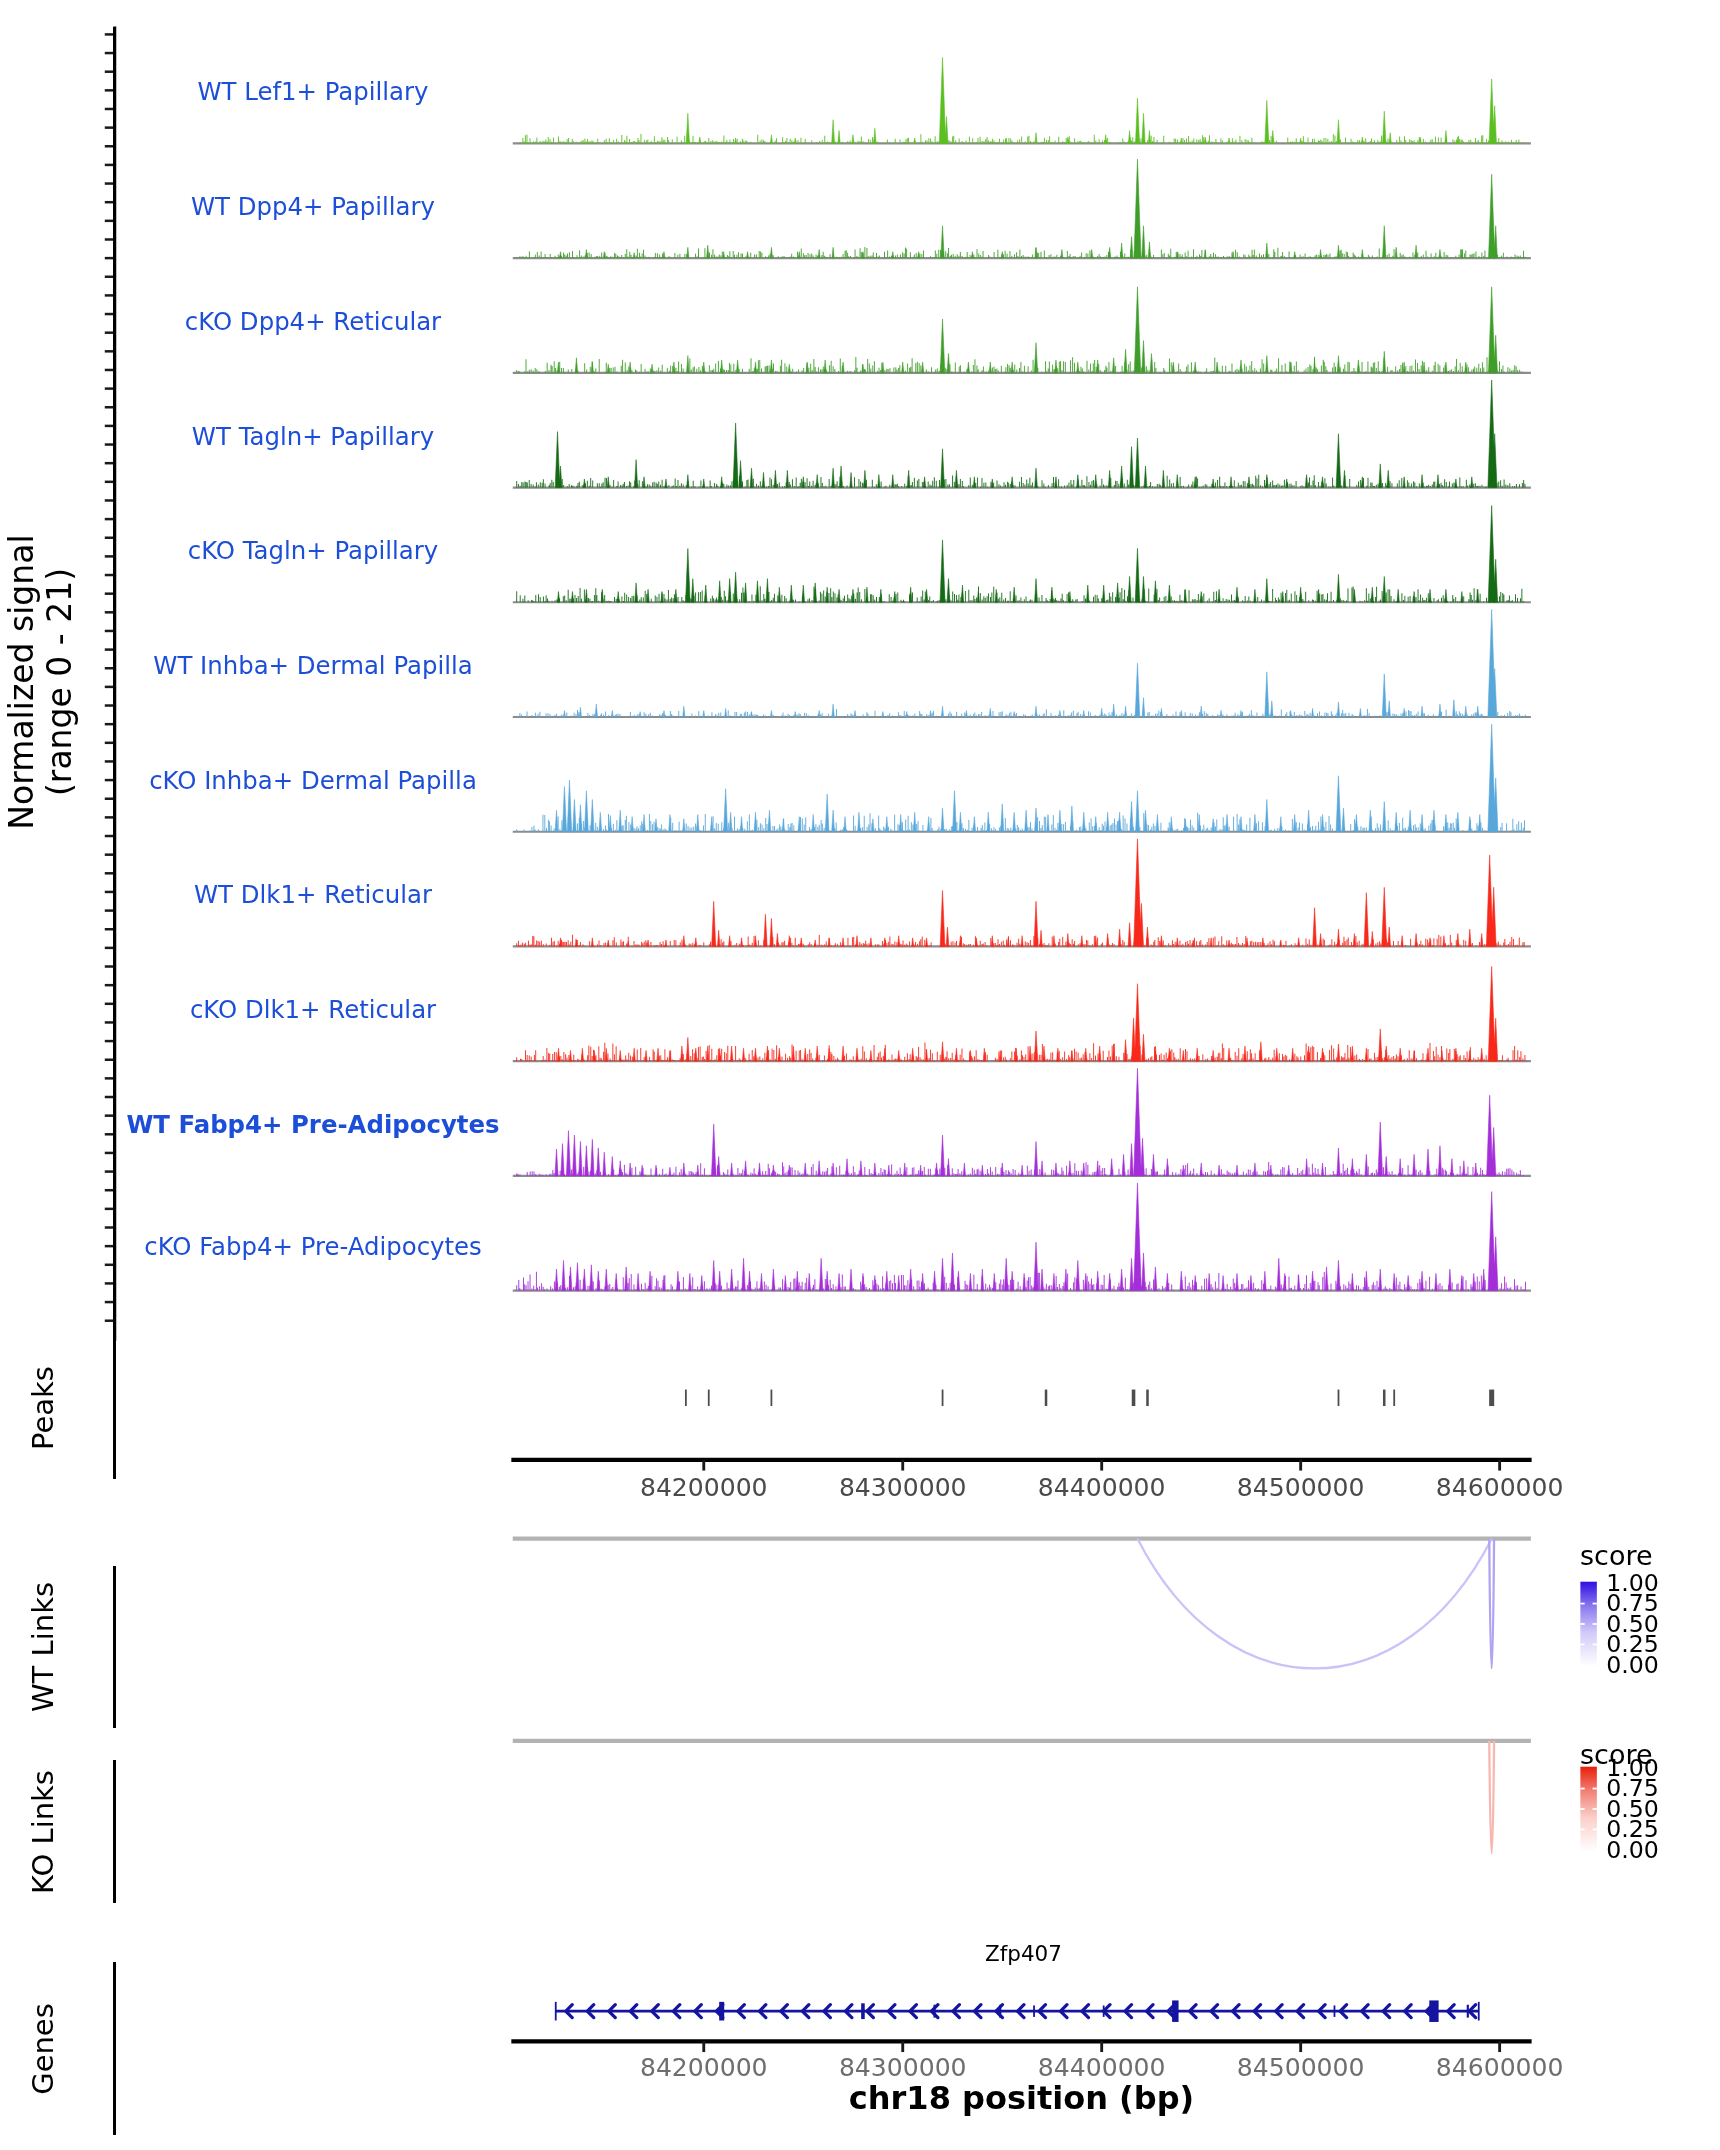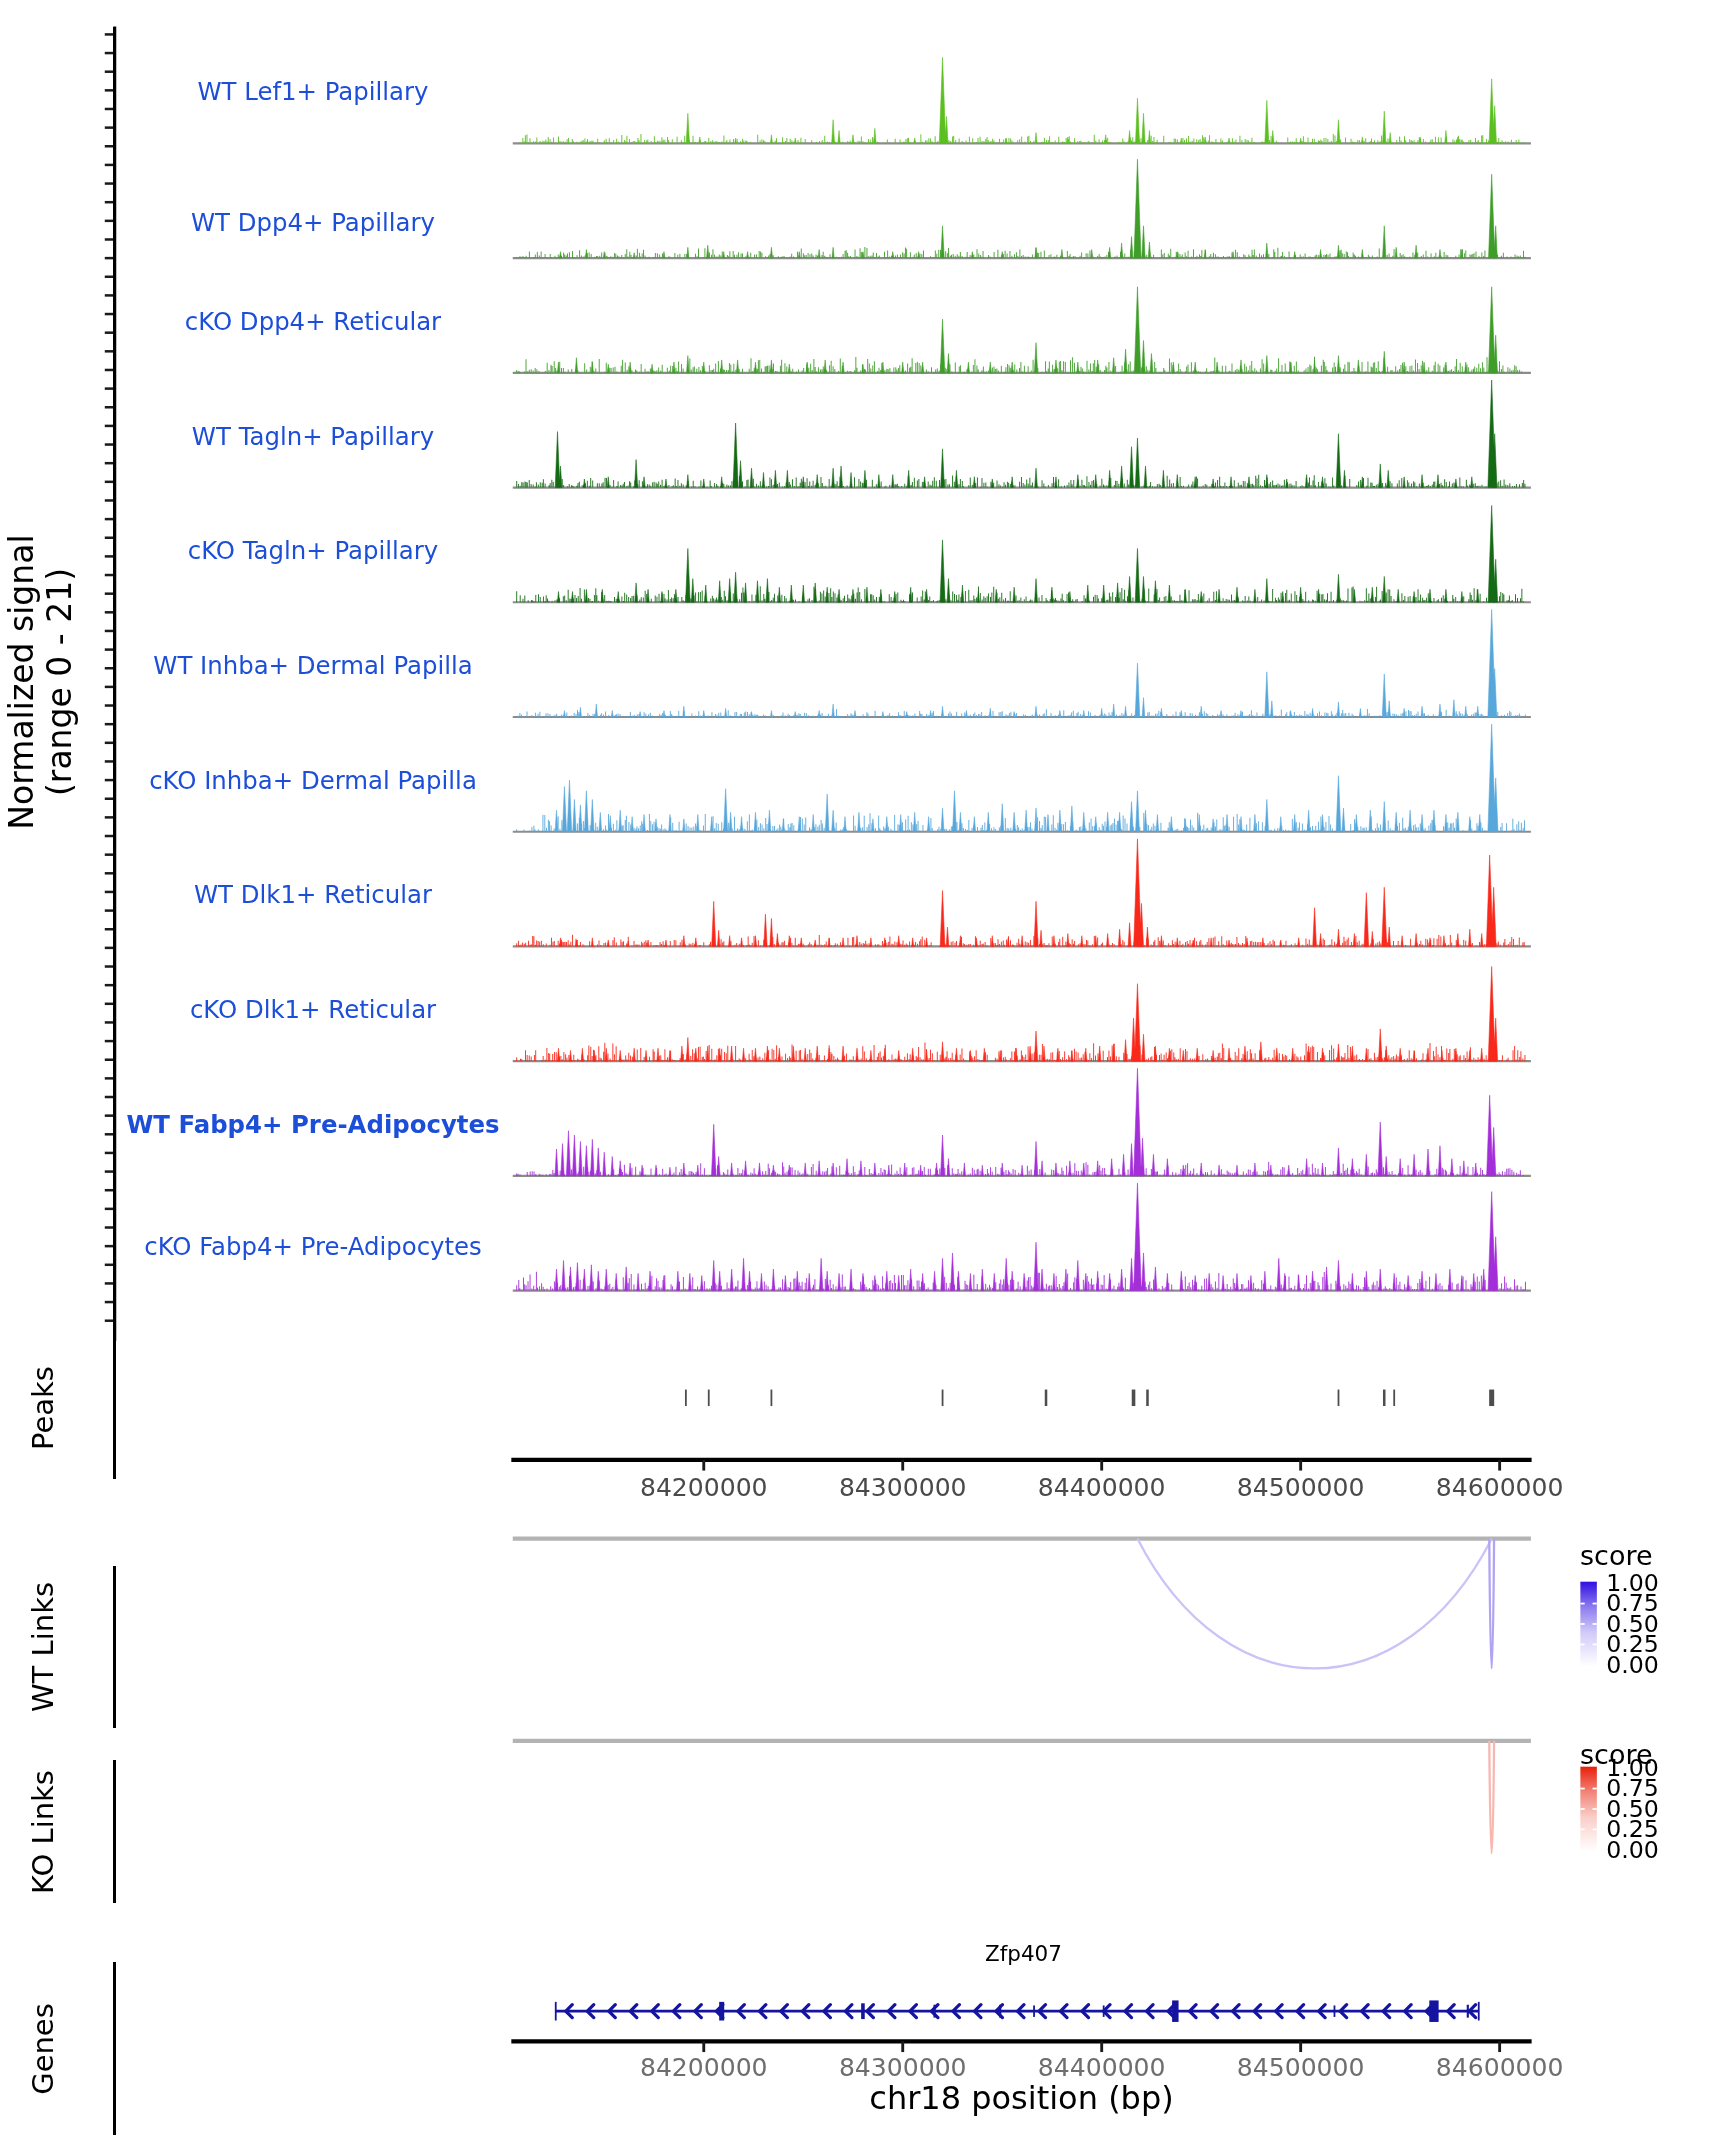--- a/index.html
+++ b/index.html
@@ -271,25 +271,25 @@
   <div class="bracket" style="left:113px;top:26.5px;height:1314px;"></div>
   <div class="bracket" style="left:113px;top:1338px;height:141px;"></div>
   <div class="bracket" style="left:113px;top:1566px;height:162px;"></div>
   <div class="bracket" style="left:113px;top:1760px;height:143px;"></div>
   <div class="bracket" style="left:113px;top:1962px;height:173px;"></div>
 
   <div class="legend-title" style="left:1580px;top:1540px;">score</div>
   <div class="legend-title" style="left:1580px;top:1739px;">score</div>
 
   <div class="gene-name" style="left:916px;top:1941px;">Zfp407</div>
-  <div class="x-title" style="left:699px;top:2079px;">chr18 position (bp)</div>
+  <div class="x-title" style="left:699px;top:2079px;font-weight:bold;">chr18 position (bp)</div>
 
   <div id="track-labels">
       <div class="track-label" style="left: 62px; top: 77px;">WT Lef1+ Papillary</div>
-      <div class="track-label" style="left: 62px; top: 208px;">WT Dpp4+ Papillary</div>
+      <div class="track-label" style="left: 62px; top: 192px;">WT Dpp4+ Papillary</div>
       <div class="track-label" style="left: 62px; top: 307px;">cKO Dpp4+ Reticular</div>
       <div class="track-label" style="left: 62px; top: 422px;">WT Tagln+ Papillary</div>
       <div class="track-label" style="left: 62px; top: 536px;">cKO Tagln+ Papillary</div>
       <div class="track-label" style="left: 62px; top: 651px;">WT Inhba+ Dermal Papilla</div>
       <div class="track-label" style="left: 62px; top: 766px;">cKO Inhba+ Dermal Papilla</div>
       <div class="track-label" style="left: 62px; top: 880px;">WT Dlk1+ Reticular</div>
       <div class="track-label" style="left: 62px; top: 995px;">cKO Dlk1+ Reticular</div>
       <div class="track-label" style="left: 62px; top: 1110px; font-weight: bold;">WT Fabp4+ Pre-Adipocytes</div>
       <div class="track-label" style="left: 62px; top: 1224px; margin-top: 8px;">cKO Fabp4+ Pre-Adipocytes</div>
     </div>

